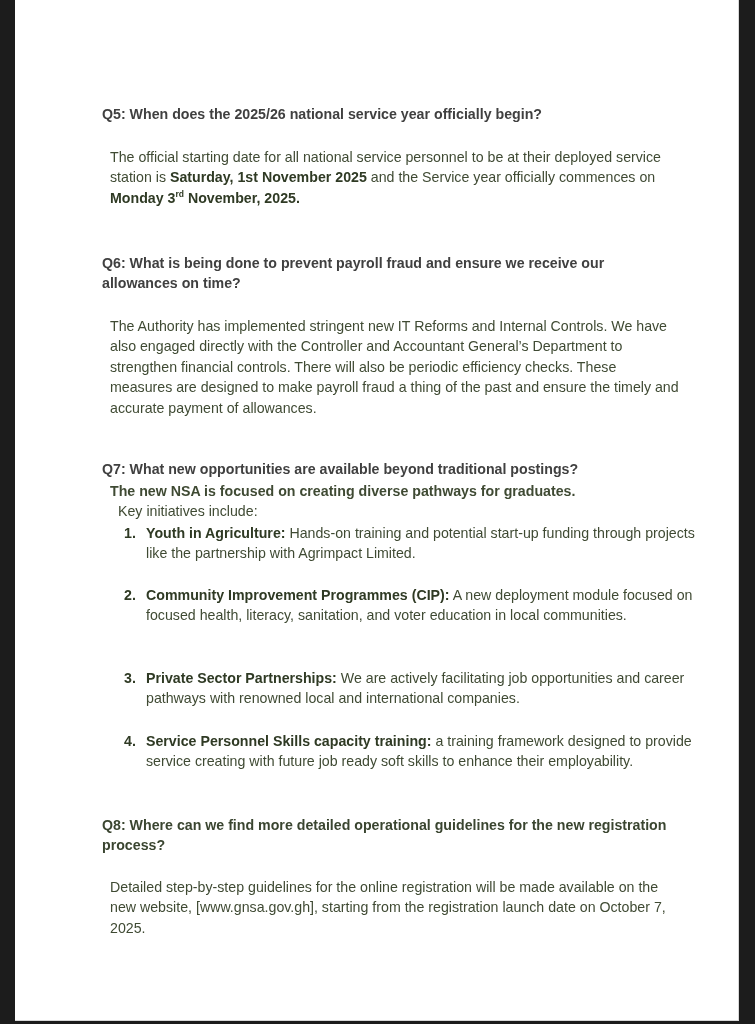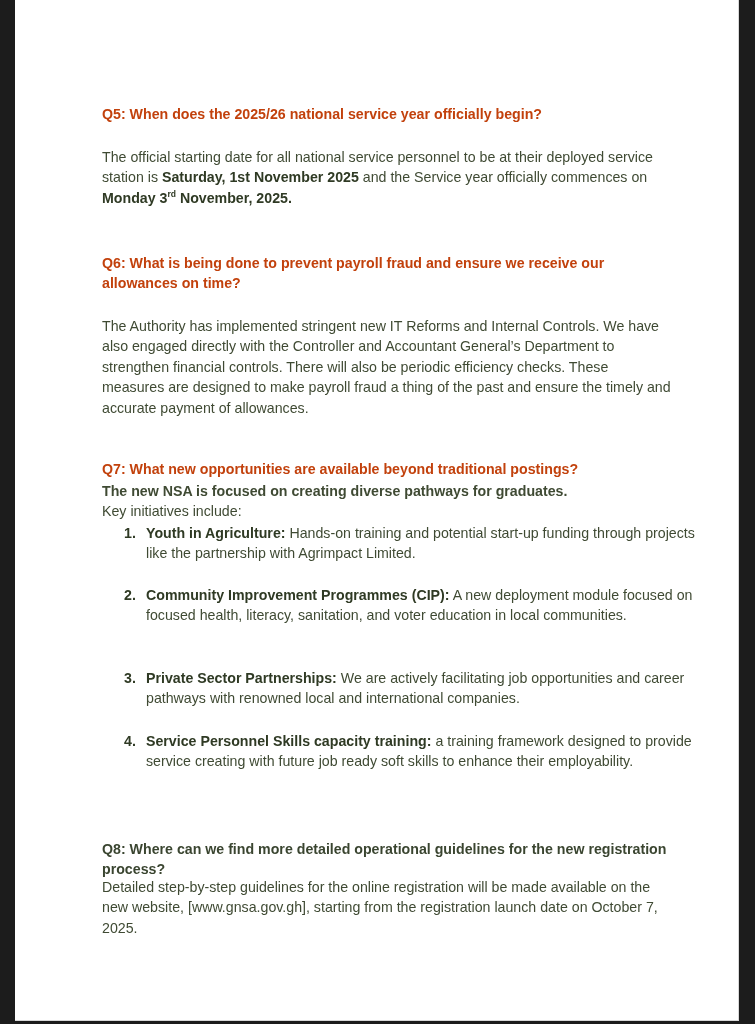--- a/index.html
+++ b/index.html
@@ -14,23 +14,23 @@
     background: #ffffff;
     border-right: 1px solid #d8d8d8;
     border-bottom: 1px solid #d8d8d8;
     box-sizing: border-box;
   }
   .content {
     position: absolute; left: 87px; top: 0; width: 570px;
     font-size: 14.2px; line-height: 20.4px; color: #3f4a33;
   }
   .q { position: absolute; left: 0; width: 570px; font-weight: bold; }
-  .q.red { color: #c2410c; }
+  .q.red { color: #404040; }
   .q.dark { color: #3a4530; }
-  .p { position: absolute; left: 0; width: 572px; }
+  .p { position: absolute; left: 8px; width: 572px; }
   .p b { color: #2f3a24; }
   sup { font-size: 8.5px; line-height: 0; vertical-align: 6px; font-weight: bold; }
   .li { position: absolute; left: 22px; width: 550px; padding-left: 22px; }
   .li .num { position: absolute; left: 0; top: 0; font-weight: bold; color: #2f3a24; }
   .li b { color: #2f3a24; }
 </style>
 </head>
 <body>
 
 <div class="page">
@@ -39,36 +39,36 @@
     <div class="q red" style="top:104px;">Q5: When does the 2025/26 national service year officially begin?</div>
     <div class="p" style="top:147px;">
       <span>The official starting date for all national service personnel to be at their deployed service station is </span><b>Saturday, 1st November 2025</b><span> and the Service year officially commences on </span><b><span>Monday 3</span><sup>rd</sup><span> November, 2025.</span></b>
     </div>
 
     <div class="q red" style="top:253px;">Q6: What is being done to prevent payroll fraud and ensure we receive our allowances on time?</div>
     <div class="p" style="top:316px;">The Authority has implemented stringent new IT Reforms and Internal Controls. We have also engaged directly with the Controller and Accountant General’s Department to strengthen financial controls. There will also be periodic efficiency checks. These measures are designed to make payroll fraud a thing of the past and ensure the timely and accurate payment of allowances.</div>
 
     <div class="q red" style="top:459px;">Q7: What new opportunities are available beyond traditional postings?</div>
     <div class="p" style="top:481px;font-weight:bold;">The new NSA is focused on creating diverse pathways for graduates.</div>
-    <div class="p" style="top:501px;">Key initiatives include:</div>
+    <div class="p" style="top:501px;margin-left:8px;">Key initiatives include:</div>
 
     <div class="li" style="top:523px;">
       <span class="num">1.</span>
       <b>Youth in Agriculture:</b><span> Hands-on training and potential start-up funding through projects like the partnership with Agrimpact Limited.</span>
     </div>
     <div class="li" style="top:585px;">
       <span class="num">2.</span>
       <b>Community Improvement Programmes (CIP):</b><span> A new deployment module focused on focused health, literacy, sanitation, and voter education in local communities.</span>
     </div>
     <div class="li" style="top:668px;">
       <span class="num">3.</span>
       <b>Private Sector Partnerships:</b><span> We are actively facilitating job opportunities and career pathways with renowned local and international companies.</span>
     </div>
     <div class="li" style="top:731px;">
       <span class="num">4.</span>
       <b>Service Personnel Skills capacity training:</b><span> a training framework designed to provide service creating with future job ready soft skills to enhance their employability.</span>
     </div>
 
-    <div class="q dark" style="top:815px;margin-top:24px;">Q8: Where can we find more detailed operational guidelines for the new registration process?</div>
+    <div class="q dark" style="top:815px;">Q8: Where can we find more detailed operational guidelines for the new registration process?</div>
     <div class="p" style="top:877px;">Detailed step-by-step guidelines for the online registration will be made available on the new website, [www.gnsa.gov.gh], starting from the registration launch date on October 7, 2025.</div>
 
   </div>
 </div>
 
 </body></html>

